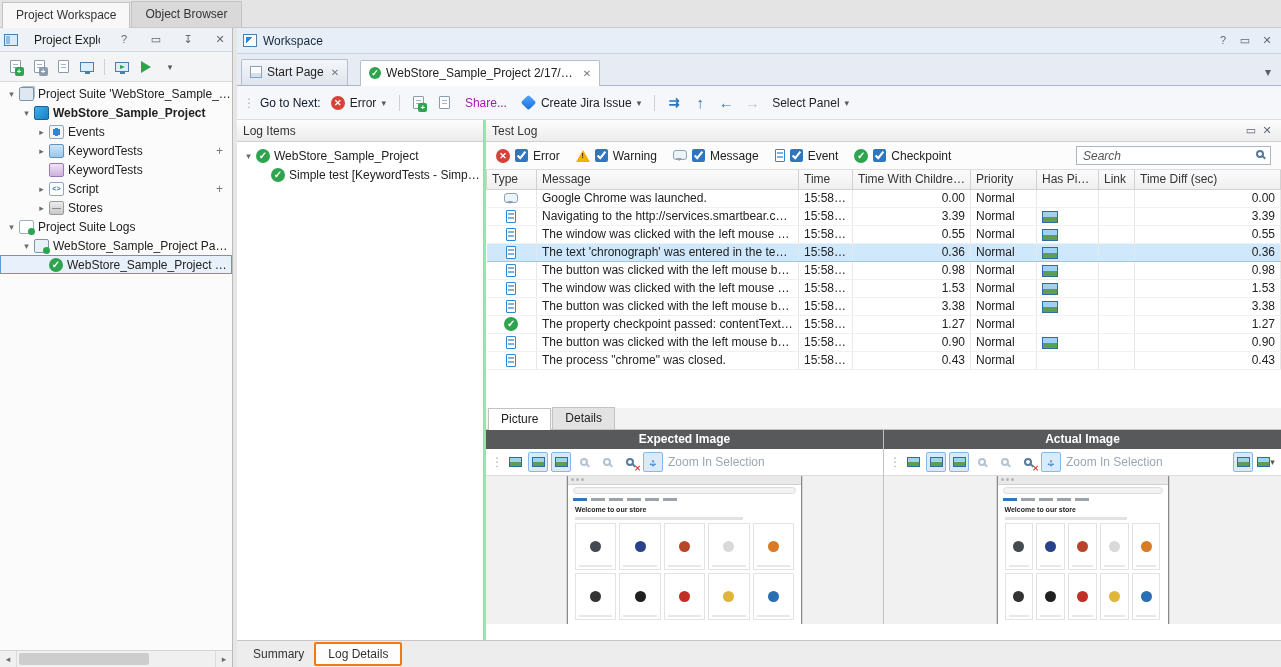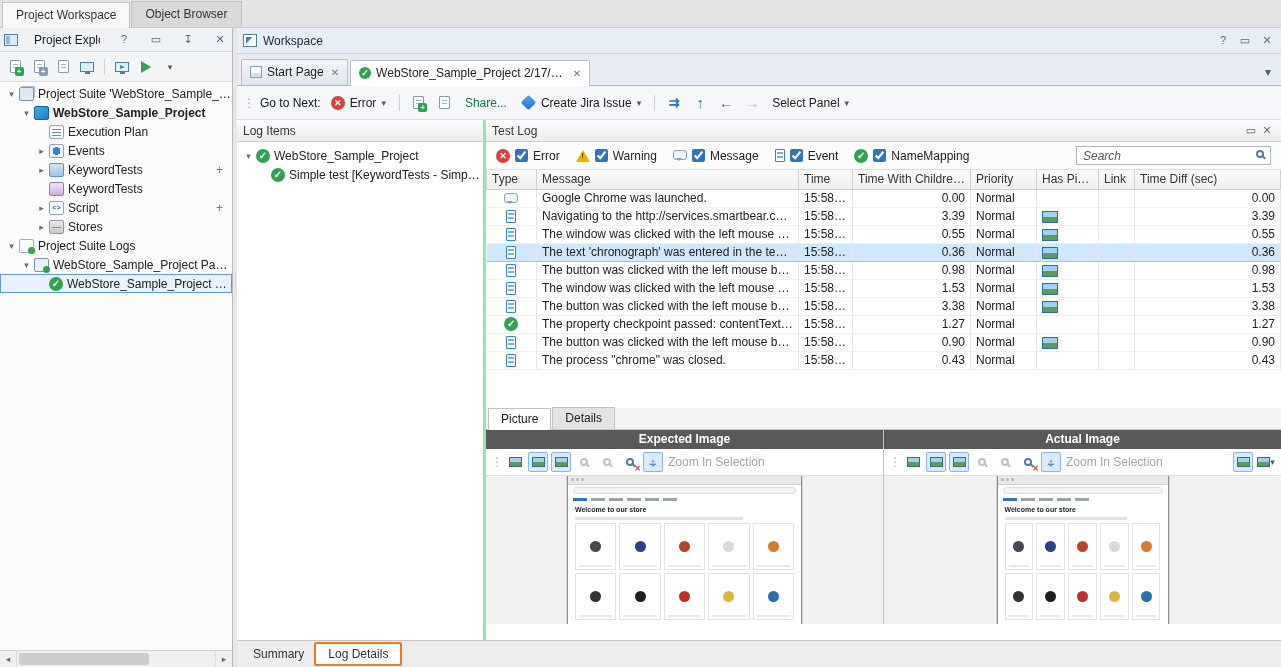--- a/index.html
+++ b/index.html
@@ -65,34 +65,34 @@
   .sthumb{position:absolute;left:2px;top:2px;bottom:2px;width:130px;background:#cdcdcd;border-radius:2px}
 
   .splitter{position:absolute;left:233px;top:28px;bottom:0;width:4px;background:#e6e6e6;cursor:col-resize}
 
   
   .workspace{position:absolute;left:237px;right:0;top:28px;bottom:0;background:#fff;display:flex;flex-direction:column}
   .ws-header{height:26px;background:#e8eef7;border-bottom:1px solid #c9d4e2;display:flex;align-items:center;gap:6px;padding:0 6px}
   .ws-ico{width:14px;height:13px;border:1px solid #4a7fae;background:#fff;position:relative}
   .ws-ico::after{content:"";position:absolute;left:2px;top:2px;width:8px;height:7px;background:linear-gradient(135deg,#2f86d2 45%,transparent 46%)}
   .ws-header .title{flex:1;color:#14283c}
-  .ws-tabbar{height:32px;background:#e7ecf4;border-bottom:1px solid #aab6c6;display:flex;align-items:flex-end;padding:0 4px;gap:2px}
+  .ws-tabbar{height:32px;background:#e7ecf4;border-bottom:1px solid #aab6c6;display:flex;align-items:flex-end;padding:0 4px;gap:12px}
   .doc-tab{display:flex;align-items:center;gap:5px;padding:5px 8px 6px;border:1px solid #b4bfce;border-bottom:none;border-radius:2px 2px 0 0;background:linear-gradient(180deg,#f4f6f9,#dfe5ee);max-width:240px;cursor:default}
   .doc-tab.active{background:#fff;position:relative;top:1px}
   .doc-tab .lbl{white-space:nowrap;overflow:hidden;text-overflow:ellipsis}
   .doc-tab .x{color:#777;font-size:10px;margin-left:2px}
   .tab-ico-start{width:12px;height:12px;border:1px solid #8aa0b6;background:linear-gradient(180deg,#fff 55%,#cfe0ef 55%);flex:none}
   .tab-ico-log{width:12px;height:12px;border-radius:50%;background:#2ea44f;color:#fff;font:bold 9px/12px "Liberation Sans",sans-serif;text-align:center;flex:none}
   .tab-overflow{margin-left:auto;padding:0 6px 6px;color:#55606c}
 
   .ws-toolbar{height:34px;background:#f5f7fa;border-bottom:1px solid #d9dee5;display:flex;align-items:center;gap:6px;padding:0 6px;white-space:nowrap}
   .grip{color:#a9b1ba;font-size:12px;letter-spacing:-1px}
   .tlabel{color:#0f172a}
   .combo{display:flex;align-items:center;gap:5px;padding:2px 4px;border-radius:2px;cursor:default}
-  .txtbtn{color:#15803d;padding:2px 4px;cursor:default}
+  .txtbtn{color:#a21caf;padding:2px 4px;cursor:default}
   .jira-diamond{width:11px;height:11px;background:linear-gradient(135deg,#53a7ff,#1b6fd6);transform:rotate(45deg);border-radius:2px;margin:0 2px}
   .arrow-b{font-size:15px;color:#2f76c0;font-weight:bold}
   .arrow-dis{font-size:15px;color:#bcc5ce;font-weight:bold}
   .jump{font-size:13px;color:#2f76c0;font-weight:bold}
 
   
   .ci{display:inline-flex;align-items:center;justify-content:center;vertical-align:middle}
   .ci-error{width:14px;height:14px;border-radius:50%;background:#d8403a;position:relative}
   .ci-error::after{content:"✕";position:absolute;inset:0;color:#fff;font:bold 9px/14px "Liberation Sans",sans-serif;text-align:center}
   .ci-checkpoint{width:14px;height:14px;border-radius:50%;background:#2ea44f;position:relative}
@@ -217,25 +217,20 @@
     <div class="pe-tree">
         <div class="trow" style="padding-left: 4px;">
           <span class="exp">▾</span>
           <span class="ticon ti-suite"></span>
           <span class="tlb">Project Suite 'WebStore_Sample_Project'</span>
         </div>
         <div class="trow bold" style="padding-left: 19px;">
           <span class="exp">▾</span>
           <span class="ticon ti-project"></span>
           <span class="tlb">WebStore_Sample_Project</span>
-        </div>
-        <div class="trow" style="padding-left: 34px;">
-          <span class="exp"></span>
-          <span class="ticon ti-execplan"></span>
-          <span class="tlb">Execution Plan</span>
         </div>
         <div class="trow" style="padding-left: 34px;">
           <span class="exp">▸</span>
           <span class="ticon ti-events"></span>
           <span class="tlb">Events</span>
         </div>
         <div class="trow" style="padding-left: 34px;">
           <span class="exp">▸</span>
           <span class="ticon ti-keyword"></span>
           <span class="tlb">KeywordTests</span>
@@ -383,21 +378,21 @@
             <span>Message</span>
           </span>
           <span class="filter">
             <span class="ci ci-event"></span>
             <input type="checkbox" checked="" style="">
             <span>Event</span>
           </span>
           <span class="filter">
             <span class="ci ci-checkpoint"></span>
             <input type="checkbox" checked="" style="">
-            <span>NameMapping</span>
+            <span>Checkpoint</span>
           </span>
           <span class="searchbox">
             <input type="text" placeholder="Search" style="">
             <span class="mag"></span>
           </span>
         </div>
 
         <table class="tl">
           <colgroup>
             <col class="col-type">

